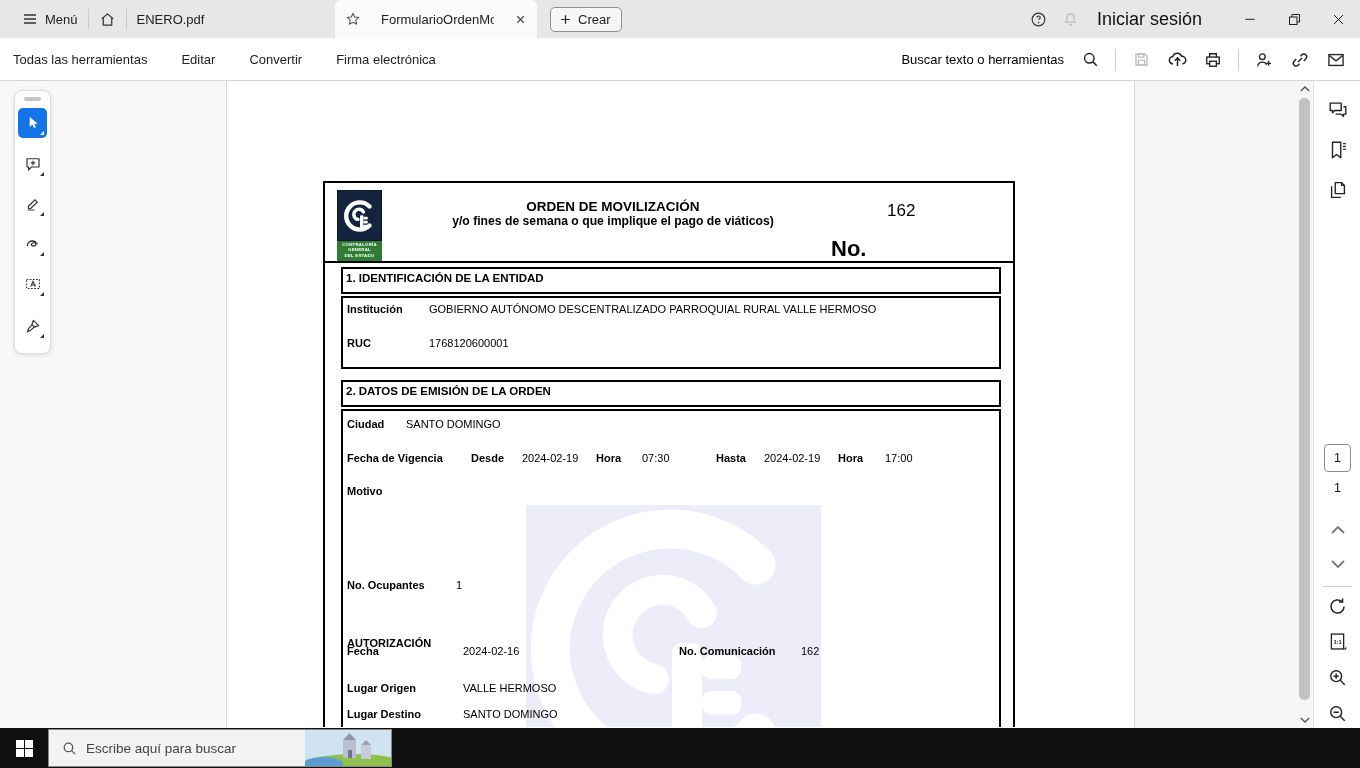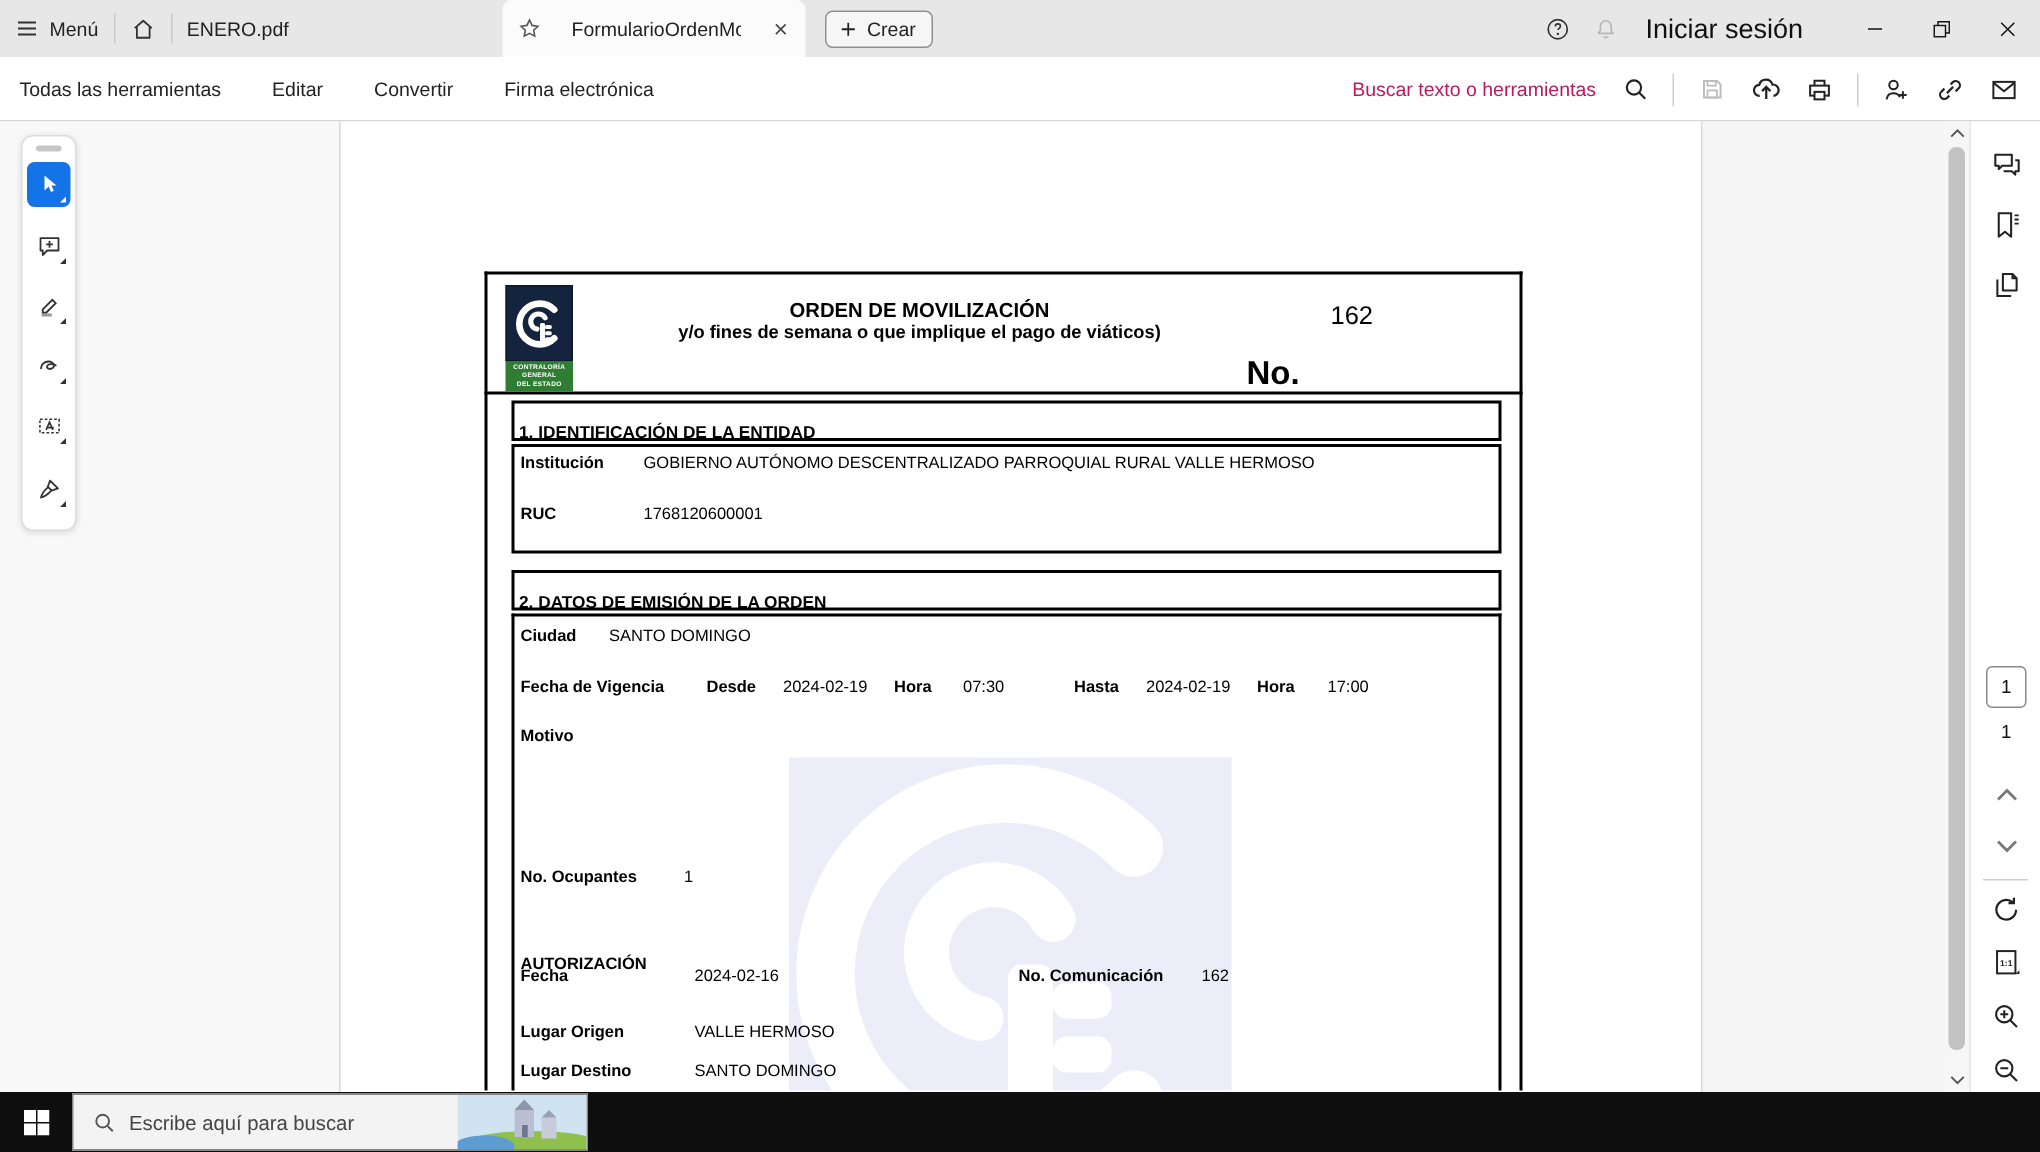--- a/index.html
+++ b/index.html
@@ -2,36 +2,36 @@
 <html><head>
 <meta charset="utf-8">
 <style>
   * { margin:0; padding:0; box-sizing:border-box; }
   html,body { width:1360px; height:768px; overflow:hidden; }
   body { font-family:"Liberation Sans","DejaVu Sans",sans-serif; }
   .screen { position:relative; width:1360px; height:768px; background:#fff; overflow:hidden; }
   .abs { position:absolute; }
 
   
-  .titlebar { position:absolute; left:0; top:0; width:1360px; height:38px; background:#e7e7e7; display:flex; align-items:center; }
+  .titlebar { position:absolute; left:0; top:0; width:1360px; height:38px; background:#e7e7e7; display:flex; align-items:center;padding-left:12px; }
   .tb-btn { display:flex; align-items:center; gap:7px; padding:0 10px; height:38px; color:#222; font-size:13px; cursor:default; }
   .tb-sep { width:1px; height:20px; background:#c9c9c9; }
   .tab-active { position:absolute; left:335px; top:0; width:202px; height:38px; background:#fbfbfb; border-radius:6px 6px 0 0; display:flex; align-items:center; padding:0 10px; gap:20px; }
   .tab-active .lbl { font-size:13px; color:#222; white-space:nowrap; overflow:hidden; flex:1; }
   .crear { position:absolute; left:550px; top:7px; height:25px; border:1px solid #8f8f8f; border-radius:5px; background:#f6f6f6; display:flex; align-items:center; padding:0 10px 0 8px; gap:6px; font-size:13px; color:#222; }
   .tb-right { position:absolute; right:0; top:0; height:38px; display:flex; align-items:center; }
   .signin { font-size:18px; color:#111; margin:0 26px 0 10px; }
   .winbtn { width:44px; height:38px; display:flex; align-items:center; justify-content:center; }
 
   
   .toolbar { position:absolute; left:0; top:38px; width:1360px; height:43px; background:#fff; border-bottom:1px solid #d6d6d6; display:flex; align-items:center; }
   .tool-item { font-size:13px; color:#222; padding:0 11px; margin-left:12px; height:30px; display:flex; align-items:center; border-radius:4px; }
   .tool-item:first-child { margin-left:2px; }
   .tools-right { position:absolute; right:8px; top:0; height:43px; display:flex; align-items:center; gap:4px; }
-  .search-lbl { font-size:13px; color:#be185d; margin-right:6px; }
+  .search-lbl { font-size:13px; color:#000000; margin-right:6px; }
   .icbtn { width:32px; height:32px; display:flex; align-items:center; justify-content:center; border-radius:4px; }
   .vsep { width:1px; height:22px; background:#cfcfcf; margin:0 5px; }
 
   
   .left-strip  { position:absolute; left:0; top:81px; width:226px; height:647px; background:#f8f8f8; }
   .right-strip { position:absolute; left:1135px; top:81px; width:161px; height:647px; background:#f5f5f5; }
   .docpage { position:absolute; left:226px; top:81px; width:909px; height:647px; background:#fff; border-left:1px solid #d8d8d8; border-right:1px solid #d8d8d8; }
 
   
   .floattools { position:absolute; left:14px; top:90px; width:37px; height:264px; background:#fff; border:1px solid #dcdcdc; border-radius:8px; box-shadow:0 1px 4px rgba(0,0,0,.12); }
@@ -60,21 +60,21 @@
   .wm { position:absolute; left:299px; top:424px; width:295px; height:222px; background:#ededf9; overflow:hidden; z-index:1; }
 
   .logo { position:absolute; left:110px; top:109px; width:45px; height:71px; z-index:3; }
   .logo-top { width:45px; height:51px; background:#15243e; border:1px solid #0d1830; display:flex; align-items:center; justify-content:center; }
   .logo-bot { width:45px; height:20px; background:#2e7d33; color:#fff; font-weight:bold; font-size:4.4px; line-height:5.4px; text-align:center; padding-top:1px; letter-spacing:.2px; }
   .doc-title { position:absolute; left:186px; top:118px; width:400px; text-align:center; z-index:3; color:#000; }
   .doc-title .t1 { font-size:13.5px; font-weight:bold; }
   .doc-title .t2 { font-size:12.2px; font-weight:bold; line-height:14px; }
   .doc-no-l { position:absolute; left:604px; top:119px; font-size:22px; font-weight:bold; z-index:3;margin-top:36px; }
   .doc-no-v { position:absolute; left:660px; top:120px; font-size:17px; z-index:3; }
-  .sec-title { position:absolute; z-index:3; font-size:11.5px; font-weight:bold; color:#000; padding:16px 0 0 5px; }
+  .sec-title { position:absolute; z-index:3; font-size:11.5px; font-weight:bold; color:#000; padding:5px 0 0 5px; }
 
   
   .taskbar { position:absolute; left:0; top:728px; width:1360px; height:40px; background:#0f0f0f; display:flex; align-items:center; }
   .tb-start { width:48px; height:40px; display:flex; align-items:center; justify-content:center; }
   .tb-search { position:absolute; left:48px; top:1px; width:344px; height:38px; background:#f3f3f3; border:1px solid #888; display:flex; align-items:center; }
   .tb-search span { font-size:13.5px; color:#444; margin-left:8px; }
   .tb-art { position:absolute; right:0; top:0; width:86px; height:36px; overflow:hidden; }
 </style>
 </head>
 <body>

